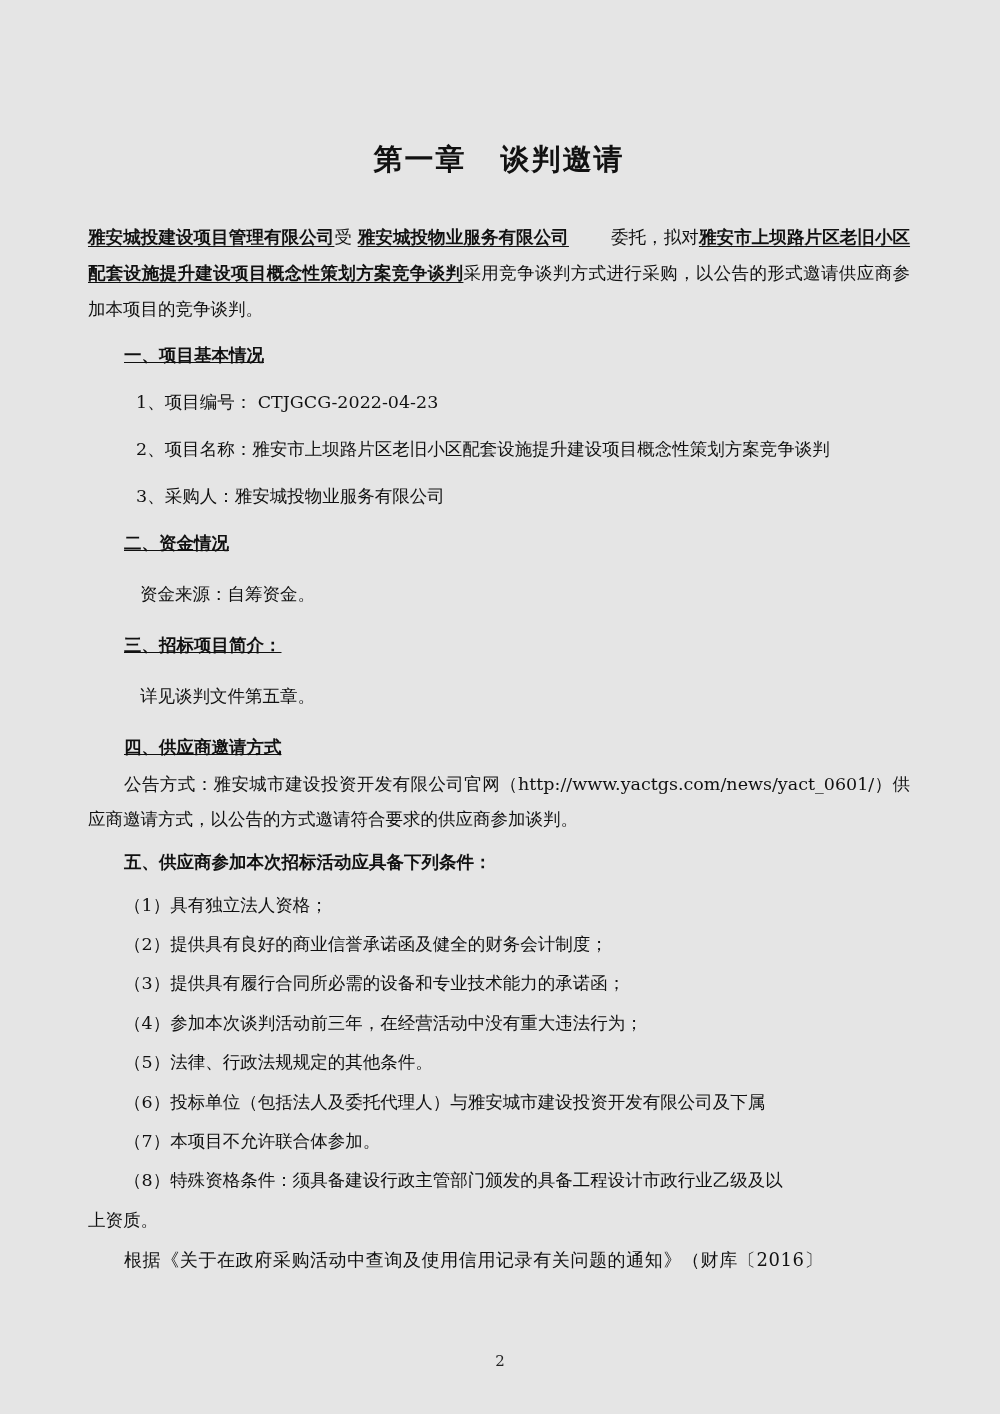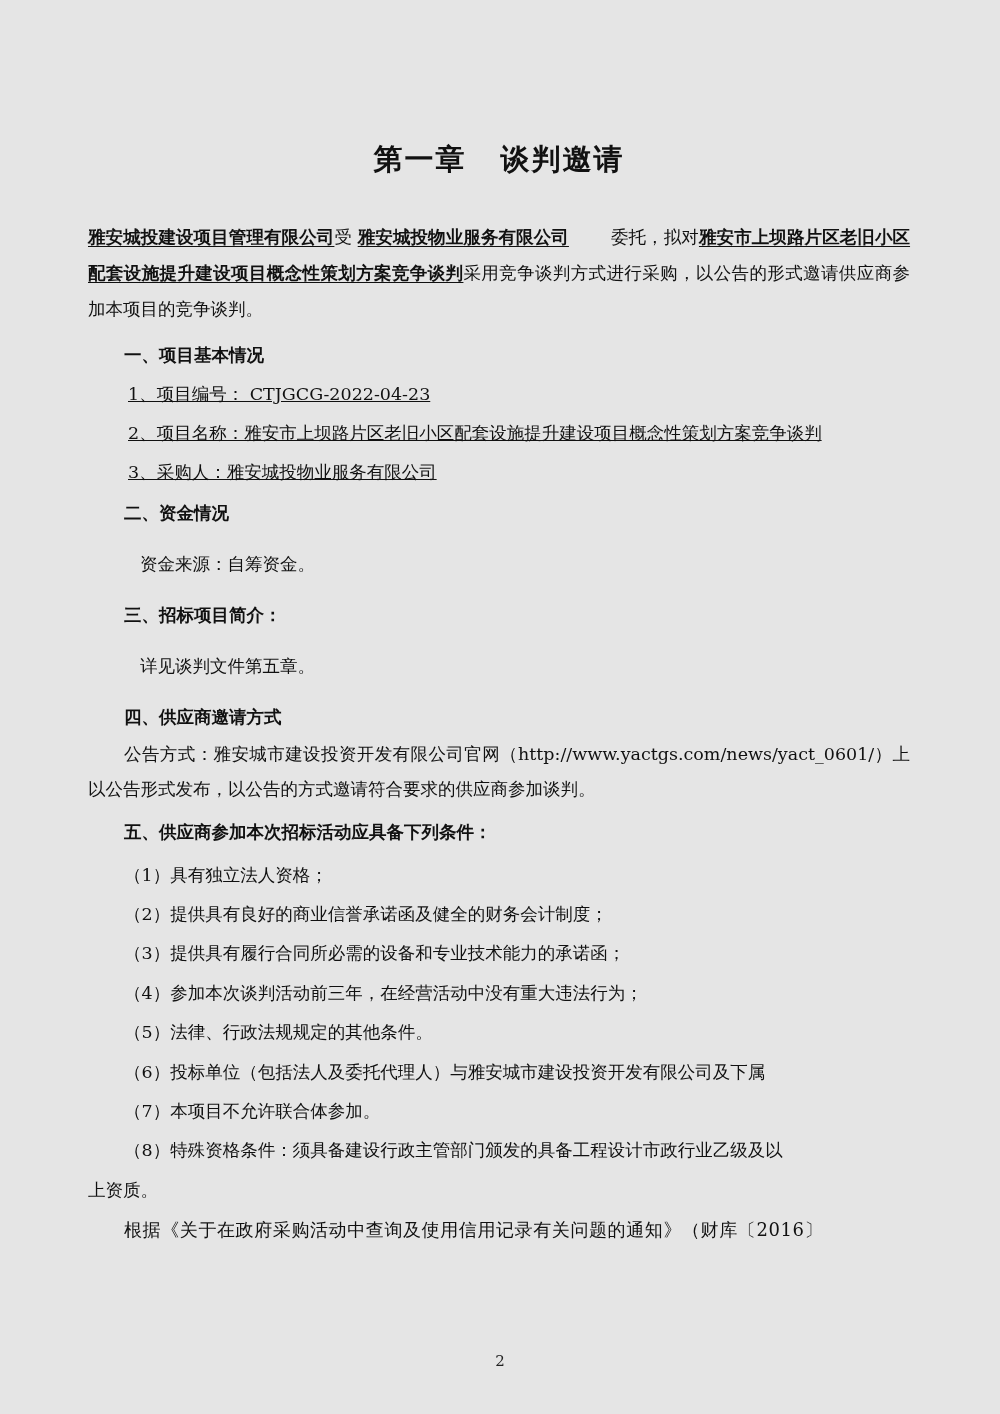--- a/index.html
+++ b/index.html
@@ -56,27 +56,27 @@
     text-decoration: underline;
     text-underline-offset: 3px;
     padding-right: 42px;
   }
   .section-head {
     font-weight: bold;
     font-size: 17.5px;
     margin: 6px 0 2px 0;
     padding-left: 36px;
     line-height: 2.0;
+    text-decoration: underline;
   }
   .item {
     padding-left: 36px;
     font-size: 17.5px;
     line-height: 2.0;
-    margin: 4px;
-    text-decoration: underline;
+    margin: 12px;
   }
   .plain {
     font-size: 17.5px;
     line-height: 2.0;
     padding-left: 36px;
     margin: 16px;
   }
   .body-para {
     font-size: 17.5px;
     line-height: 2.0;
@@ -144,21 +144,21 @@
   <p class="item">2、项目名称：雅安市上坝路片区老旧小区配套设施提升建设项目概念性策划方案竞争谈判</p>
   <p class="item">3、采购人：雅安城投物业服务有限公司</p>
 
   <div class="section-head">二、资金情况</div>
   <p class="plain">资金来源：自筹资金。</p>
 
   <div class="section-head">三、招标项目简介：</div>
   <p class="plain">详见谈判文件第五章。</p>
 
   <div class="section-head">四、供应商邀请方式</div>
-  <p class="body-para">公告方式：雅安城市建设投资开发有限公司官网（http://www.yactgs.com/news/yact_0601/）上以公告形式发布，以公告的方式邀请符合要求的供应商参加谈判。</p>
+  <p class="body-para">公告方式：雅安城市建设投资开发有限公司官网（http://www.yactgs.com/news/yact_0601/）供应商邀请方式，以公告的方式邀请符合要求的供应商参加谈判。</p>
 
   <div class="cond-head">五、供应商参加本次招标活动应具备下列条件：</div>
   <p class="cond">（1）具有独立法人资格；</p>
   <p class="cond">（2）提供具有良好的商业信誉承诺函及健全的财务会计制度；</p>
   <p class="cond">（3）提供具有履行合同所必需的设备和专业技术能力的承诺函；</p>
   <p class="cond">（4）参加本次谈判活动前三年，在经营活动中没有重大违法行为；</p>
   <p class="cond">（5）法律、行政法规规定的其他条件。</p>
   <p class="cond">（6）投标单位（包括法人及委托代理人）与雅安城市建设投资开发有限公司及下属</p>
   <p class="cond">（7）本项目不允许联合体参加。</p>
   <p class="cond">（8）特殊资格条件：须具备建设行政主管部门颁发的具备工程设计市政行业乙级及以</p>

